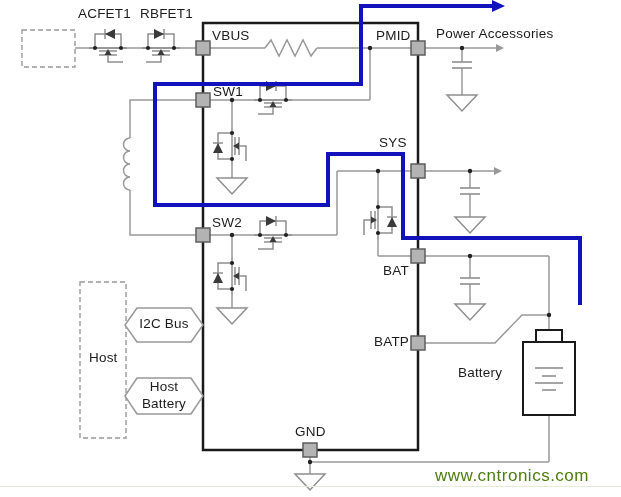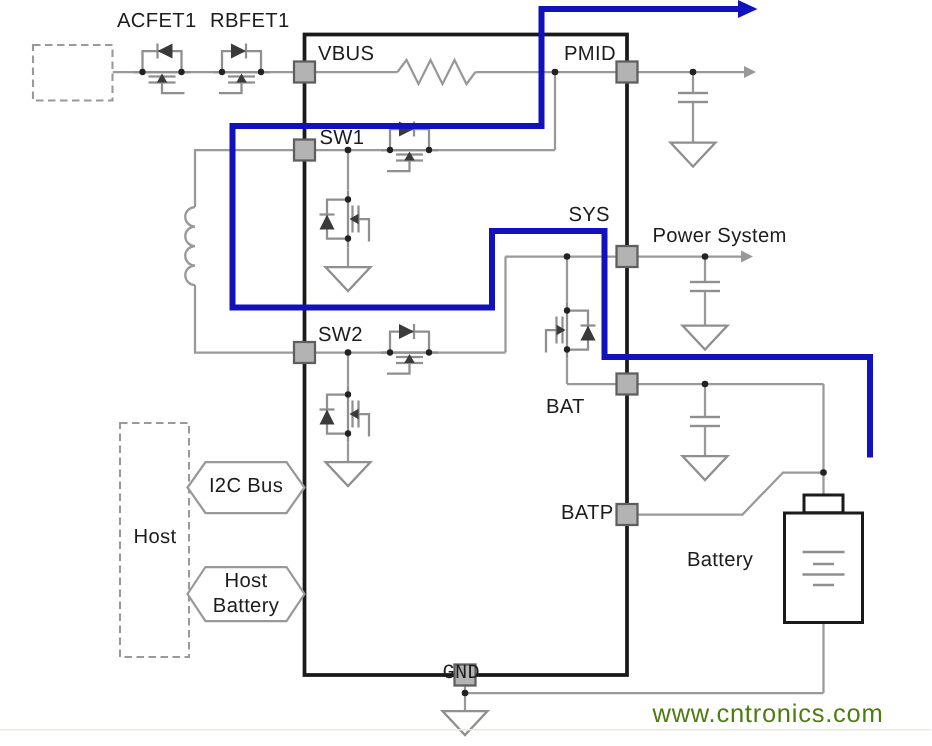--- a/index.html
+++ b/index.html
@@ -168,31 +168,31 @@
   </g>
 
   <path d="M580,305 V238 H403 V154 H328 V205 H155 V84 H361 V6 H492" fill="none" stroke="#1212bd" stroke-width="4" stroke-linejoin="miter"></path>
   <polygon points="492,0 492,12 505,6" fill="#1212bd"></polygon>
 </svg>
 
 <div class="lbl" style="left:78px;top:7px;">ACFET1</div>
 <div class="lbl" style="left:140px;top:7px;">RBFET1</div>
 <div class="lbl" style="left:212px;top:29px;">VBUS</div>
 <div class="lbl" style="left:376px;top:29px;">PMID</div>
+<div class="lbl" style="left:436px;top:27px;">Power Accessories</div>
 <div class="lbl" style="left:213px;top:85px;">SW1</div>
 <div class="lbl" style="left:379px;top:136px;">SYS</div>
-<div class="lbl" style="left:435px;top:150px;">Power System</div>
 <div class="lbl" style="left:212px;top:216px;">SW2</div>
-<div class="lbl" style="left:364px;top:264px;">BAT</div>
+<div class="lbl" style="left:383px;top:264px;">BAT</div>
 <div class="lbl" style="left:374px;top:335px;">BATP</div>
 <div class="lbl" style="left:458px;top:366px;">Battery</div>
 <div class="lbl" style="left:89px;top:351px;">Host</div>
 <div class="lbl i2c-label">I2C Bus</div>
 <div class="lbl hostctl-label">
   <span>Host</span><br>
   <span>Battery</span>
 </div>
-<div class="lbl" style="left:295px;top:443px;font-family:Liberation Mono, monospace;">GND</div>
+<div class="lbl" style="left:295px;top:425px;">GND</div>
 
 <div class="faint-line"></div>
 <div class="watermark">www.cntronics.com</div>
 
 </div>
 
 </body></html>

